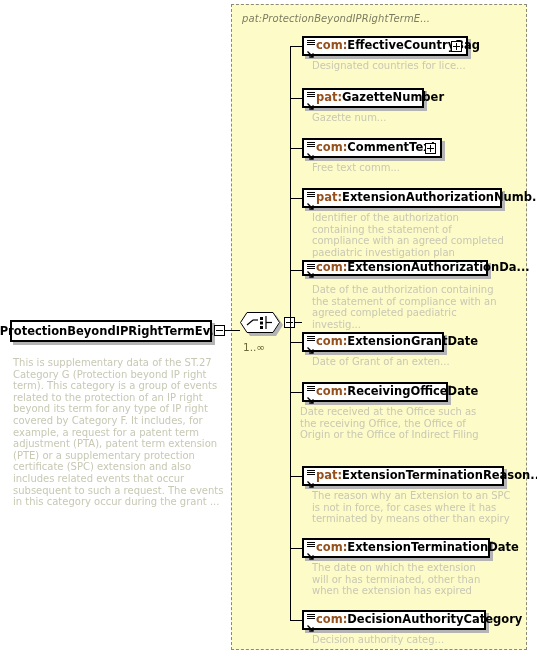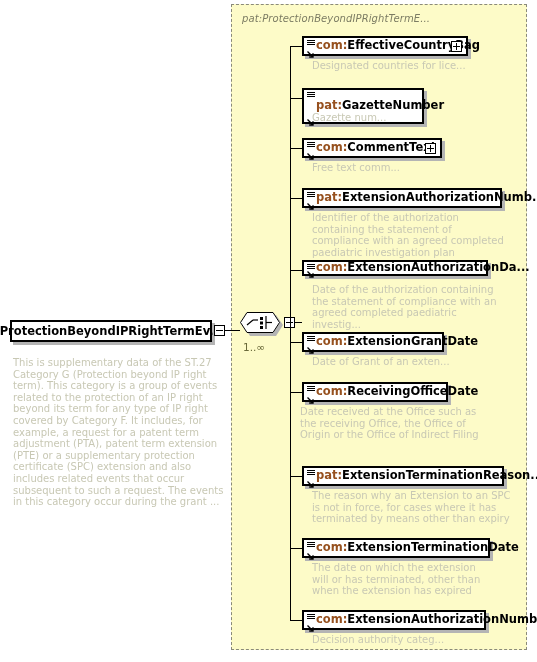--- a/index.html
+++ b/index.html
@@ -291,21 +291,21 @@
           <i></i>
         </div>
         <div class="ref-arrow"><svg width="9" height="9" viewBox="0 0 9 9">
             <path d="M1.5 1.5 L7 7 M7 3.2 L7 7 L3.2 7" stroke="#000" stroke-width="1.4" fill="none"></path>
           </svg></div>
         <span class="label"><span class="prefix">com:</span><span>EffectiveCountryBag</span></span>
         <div class="node-toggle" style="right: 4px;"></div>
       </div>
     </div>
     <div class="node-annotation" style="left: 312px; top: 60px; width: 190px;">Designated countries for lice...</div>
-    <div class="node" style="left: 302px; top: 88px; width: 122px; height: 36px;">
+    <div class="node" style="left: 302px; top: 88px; width: 122px; height: 20px;">
       <div class="shadow"></div>
       <div class="box">
         <div class="lines-icon">
           <i></i>
           <i></i>
           <i></i>
         </div>
         <div class="ref-arrow"><svg width="9" height="9" viewBox="0 0 9 9">
             <path d="M1.5 1.5 L7 7 M7 3.2 L7 7 L3.2 7" stroke="#000" stroke-width="1.4" fill="none"></path>
           </svg></div>
@@ -423,17 +423,17 @@
       <div class="shadow"></div>
       <div class="box">
         <div class="lines-icon">
           <i></i>
           <i></i>
           <i></i>
         </div>
         <div class="ref-arrow"><svg width="9" height="9" viewBox="0 0 9 9">
             <path d="M1.5 1.5 L7 7 M7 3.2 L7 7 L3.2 7" stroke="#000" stroke-width="1.4" fill="none"></path>
           </svg></div>
-        <span class="label"><span class="prefix">com:</span><span>ExtensionAuthorizationNumb</span></span>
+        <span class="label"><span class="prefix">com:</span><span>DecisionAuthorityCategory</span></span>
       </div>
     </div>
     <div class="node-annotation" style="left: 312px; top: 634px; width: 190px;">Decision authority categ...</div>
   </div>
 
 </body></html>

